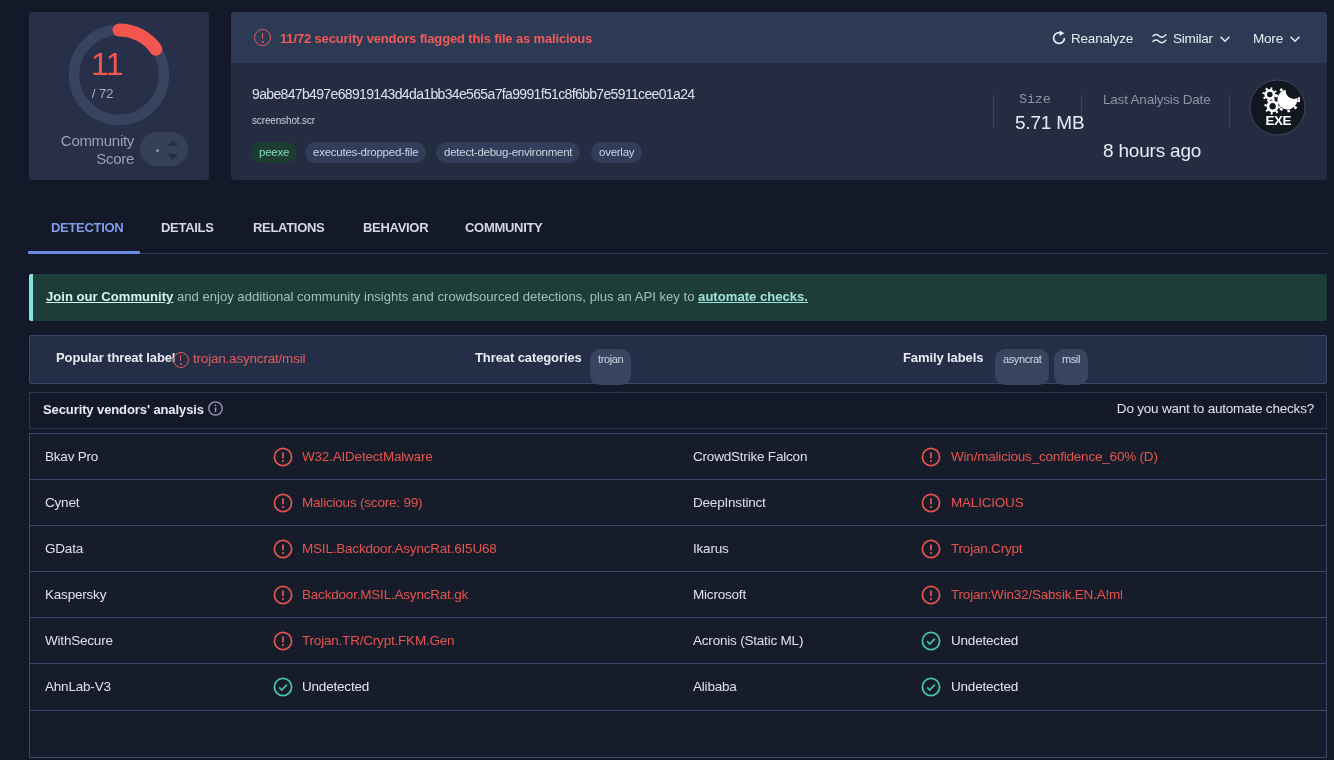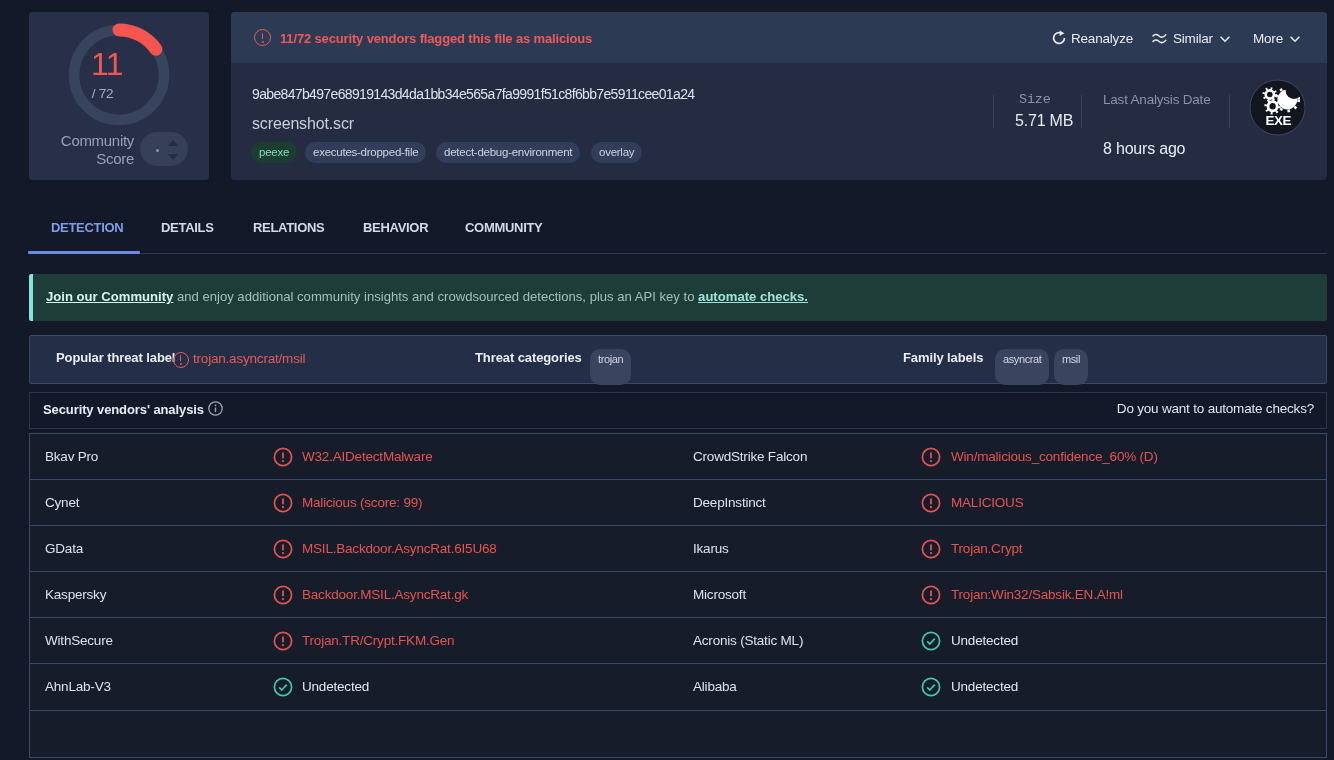--- a/index.html
+++ b/index.html
@@ -19,26 +19,26 @@
 #caretup { top:140px; border-bottom:6.5px solid #232d45; }
 #caretdn { top:154px; border-top:6.5px solid #232d45; }
 
 
 #header { left:231px; top:12px; width:1096px; height:168px; background:#252c42; border-radius:4px; }
 #topbar { left:231px; top:12px; width:1096px; height:51px; background:#2d3a54; border-radius:4px 4px 0 0; }
 #warnmsg { left:280px; top:30.5px; color:#ef5a58; font-size:13px; font-weight:bold; letter-spacing:-0.15px; }
 .hbt { position:absolute; top:30.5px; color:#e7ebf3; font-size:13.5px; letter-spacing:-0.2px; }
 .hbi { position:absolute; }
 #hash { left:252px; top:86px; color:#dde2ec; font-size:14px; letter-spacing:-0.65px; }
-#fname { left:252px; top:115px; color:#c9d0dd; font-size:16px; letter-spacing:-0.15px; }
+#fname { left:252px; top:115px; color:#c9d0dd; font-size:10px; letter-spacing:-0.15px; }
 .tag { position:absolute; top:142px; height:21px; line-height:21px; padding:0 8px; border-radius:10.5px; background:#323d59; color:#ccd4e2; font-size:11.5px; letter-spacing:-0.25px; }
 .tag.green { background:#1c3e32; color:#85dcb8; }
 .vsep { width:1px; height:33px; background:#39435a; top:95px; }
 .slab { color:#8a93a6; font-size:13.5px; top:91.5px; letter-spacing:-0.2px; }
-.sval { color:#e7ebf3; font-size:16px; top:112px; letter-spacing:-0.2px; }
+.sval { color:#e7ebf3; font-size:19px; top:112px; letter-spacing:-0.2px; }
 
 
 .tab { position:absolute; font-size:13px; font-weight:bold; letter-spacing:-0.3px; color:#d4d9e4; top:220px; }
 .tab.active { color:#7d9de7; }
 #tabborder { left:29px; top:253px; width:1298px; height:1px; background:#303a52; }
 #tabline { left:28px; top:250.5px; width:112px; height:3px; background:#6b8be2; border-radius:1px; }
 
 
 #banner { left:29px; top:274px; width:1298px; height:47px; background:#1e3d39; border-left:4px solid #84e4db; border-radius:2px; display:flex; align-items:center; padding-left:13px; font-size:13.1px; color:#a3bfbd; letter-spacing:0; }
 #banner b.l1 { color:#d4f4f0; text-decoration:underline; }

